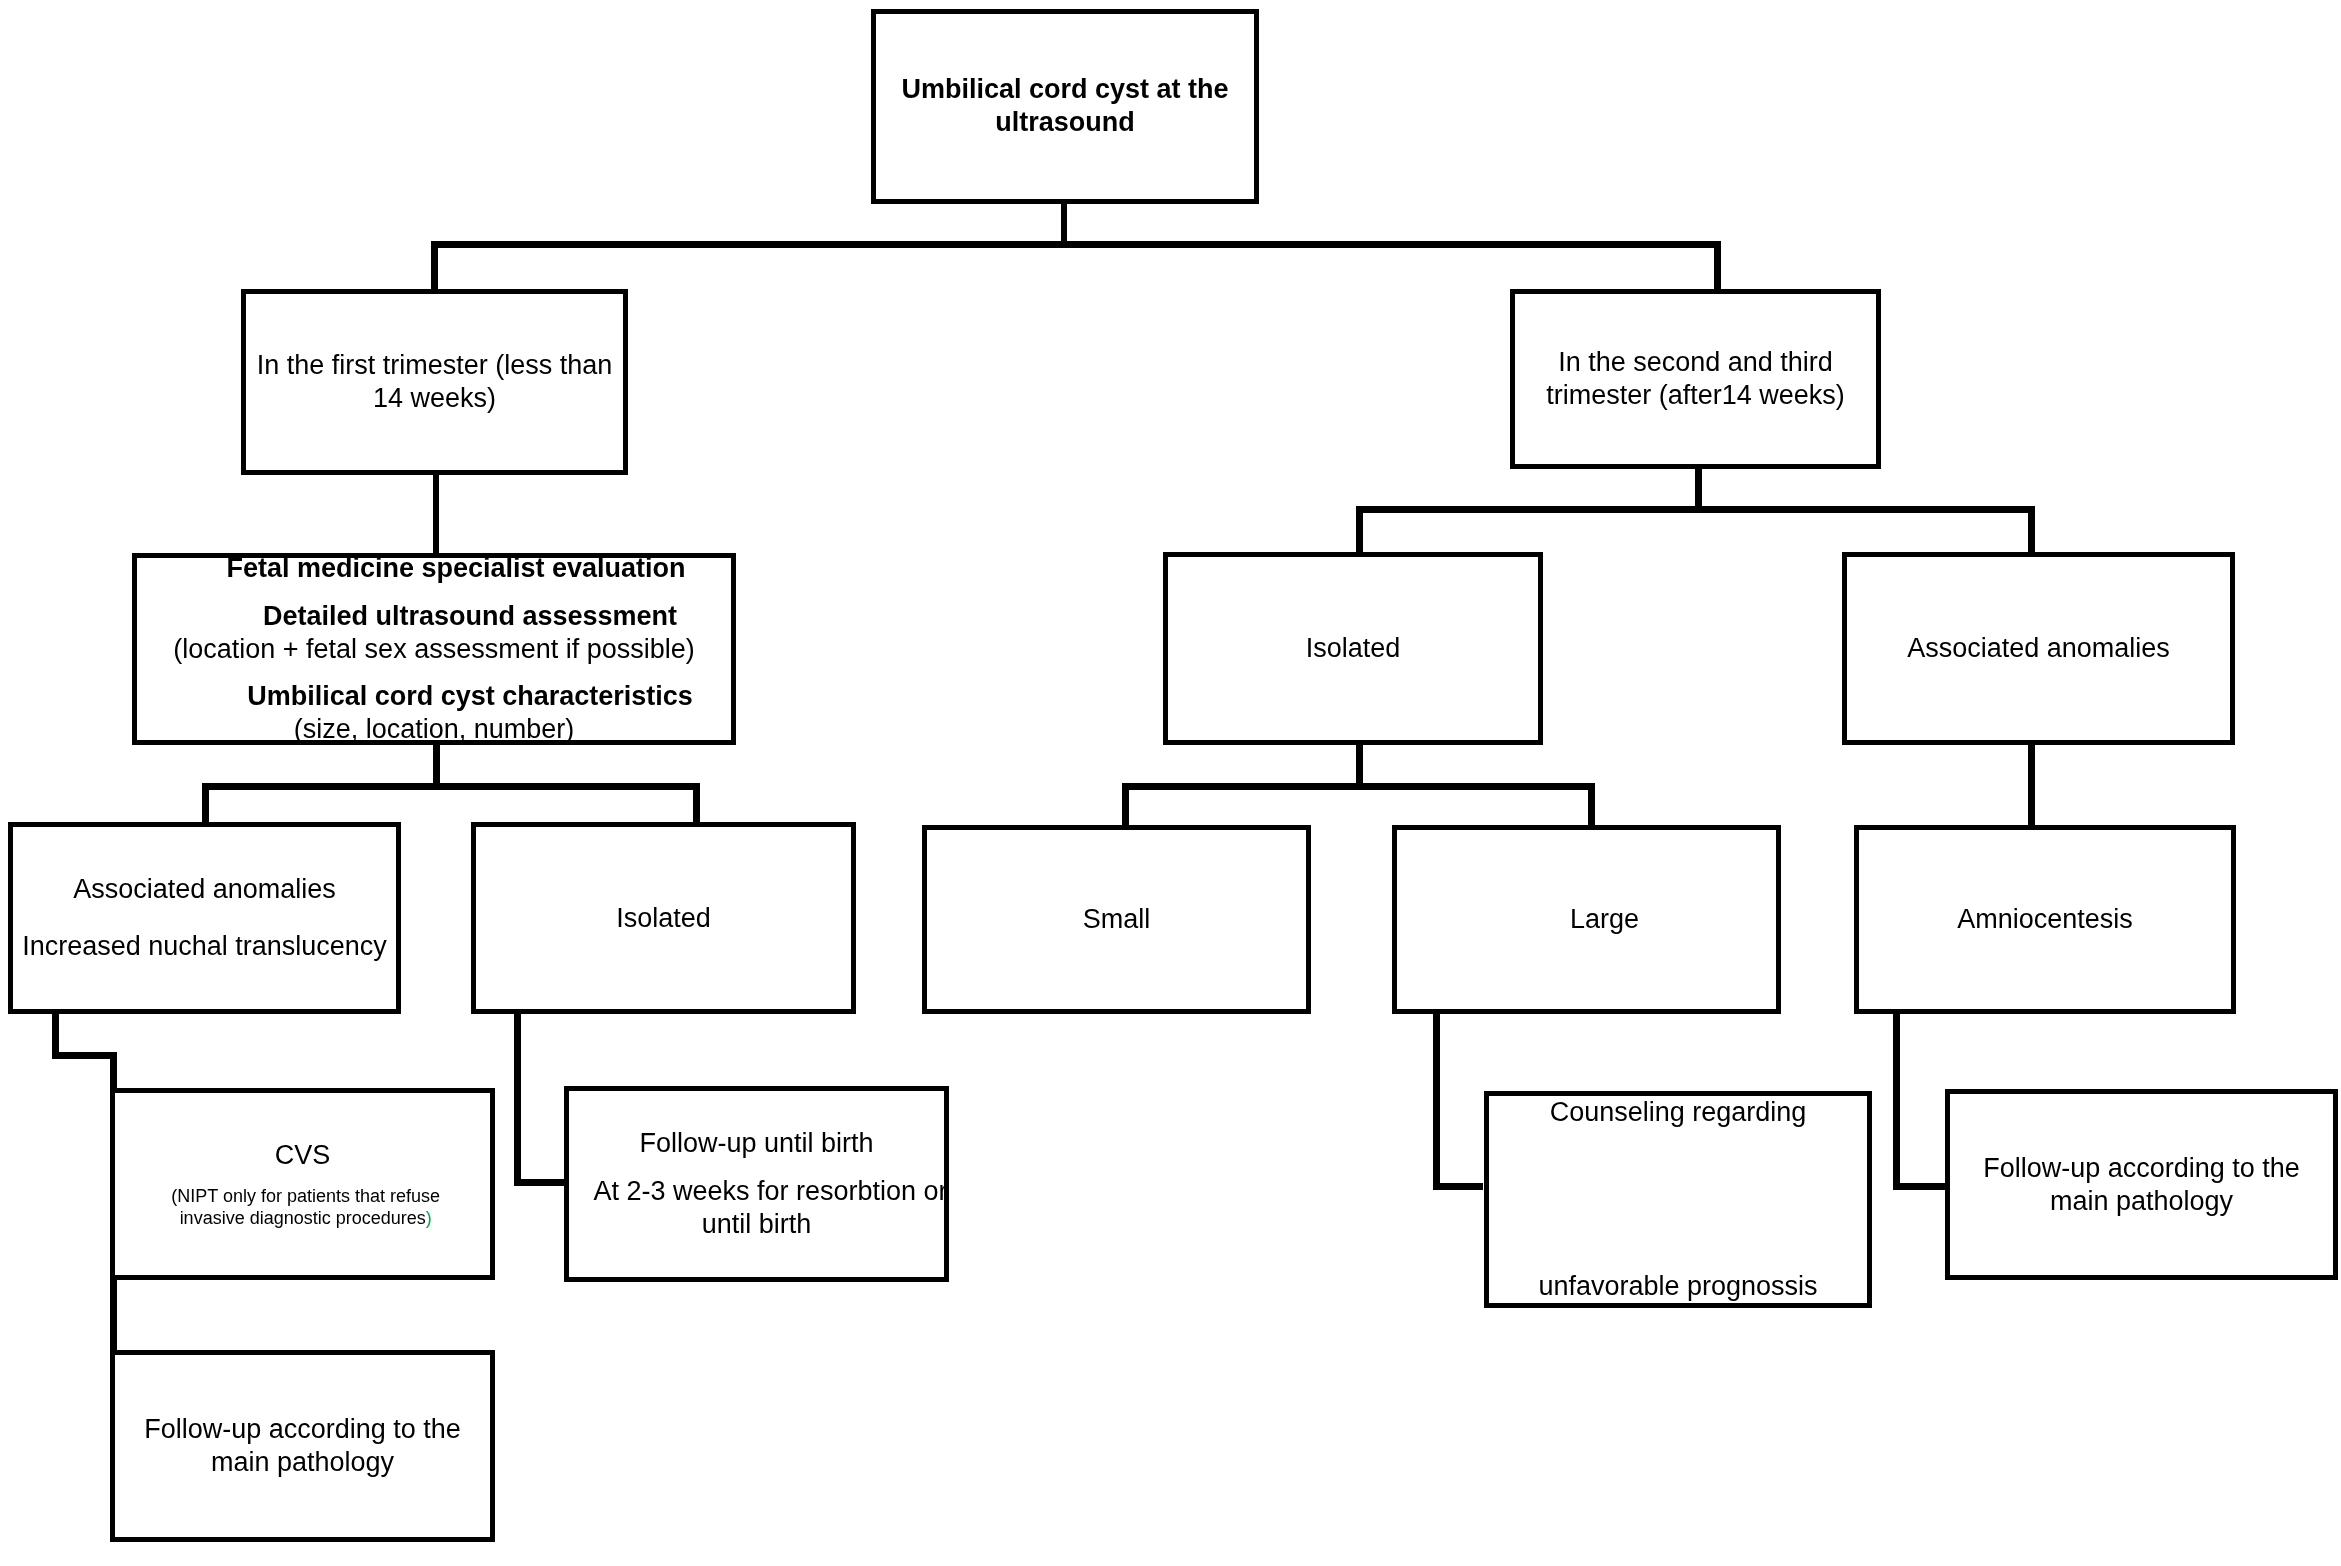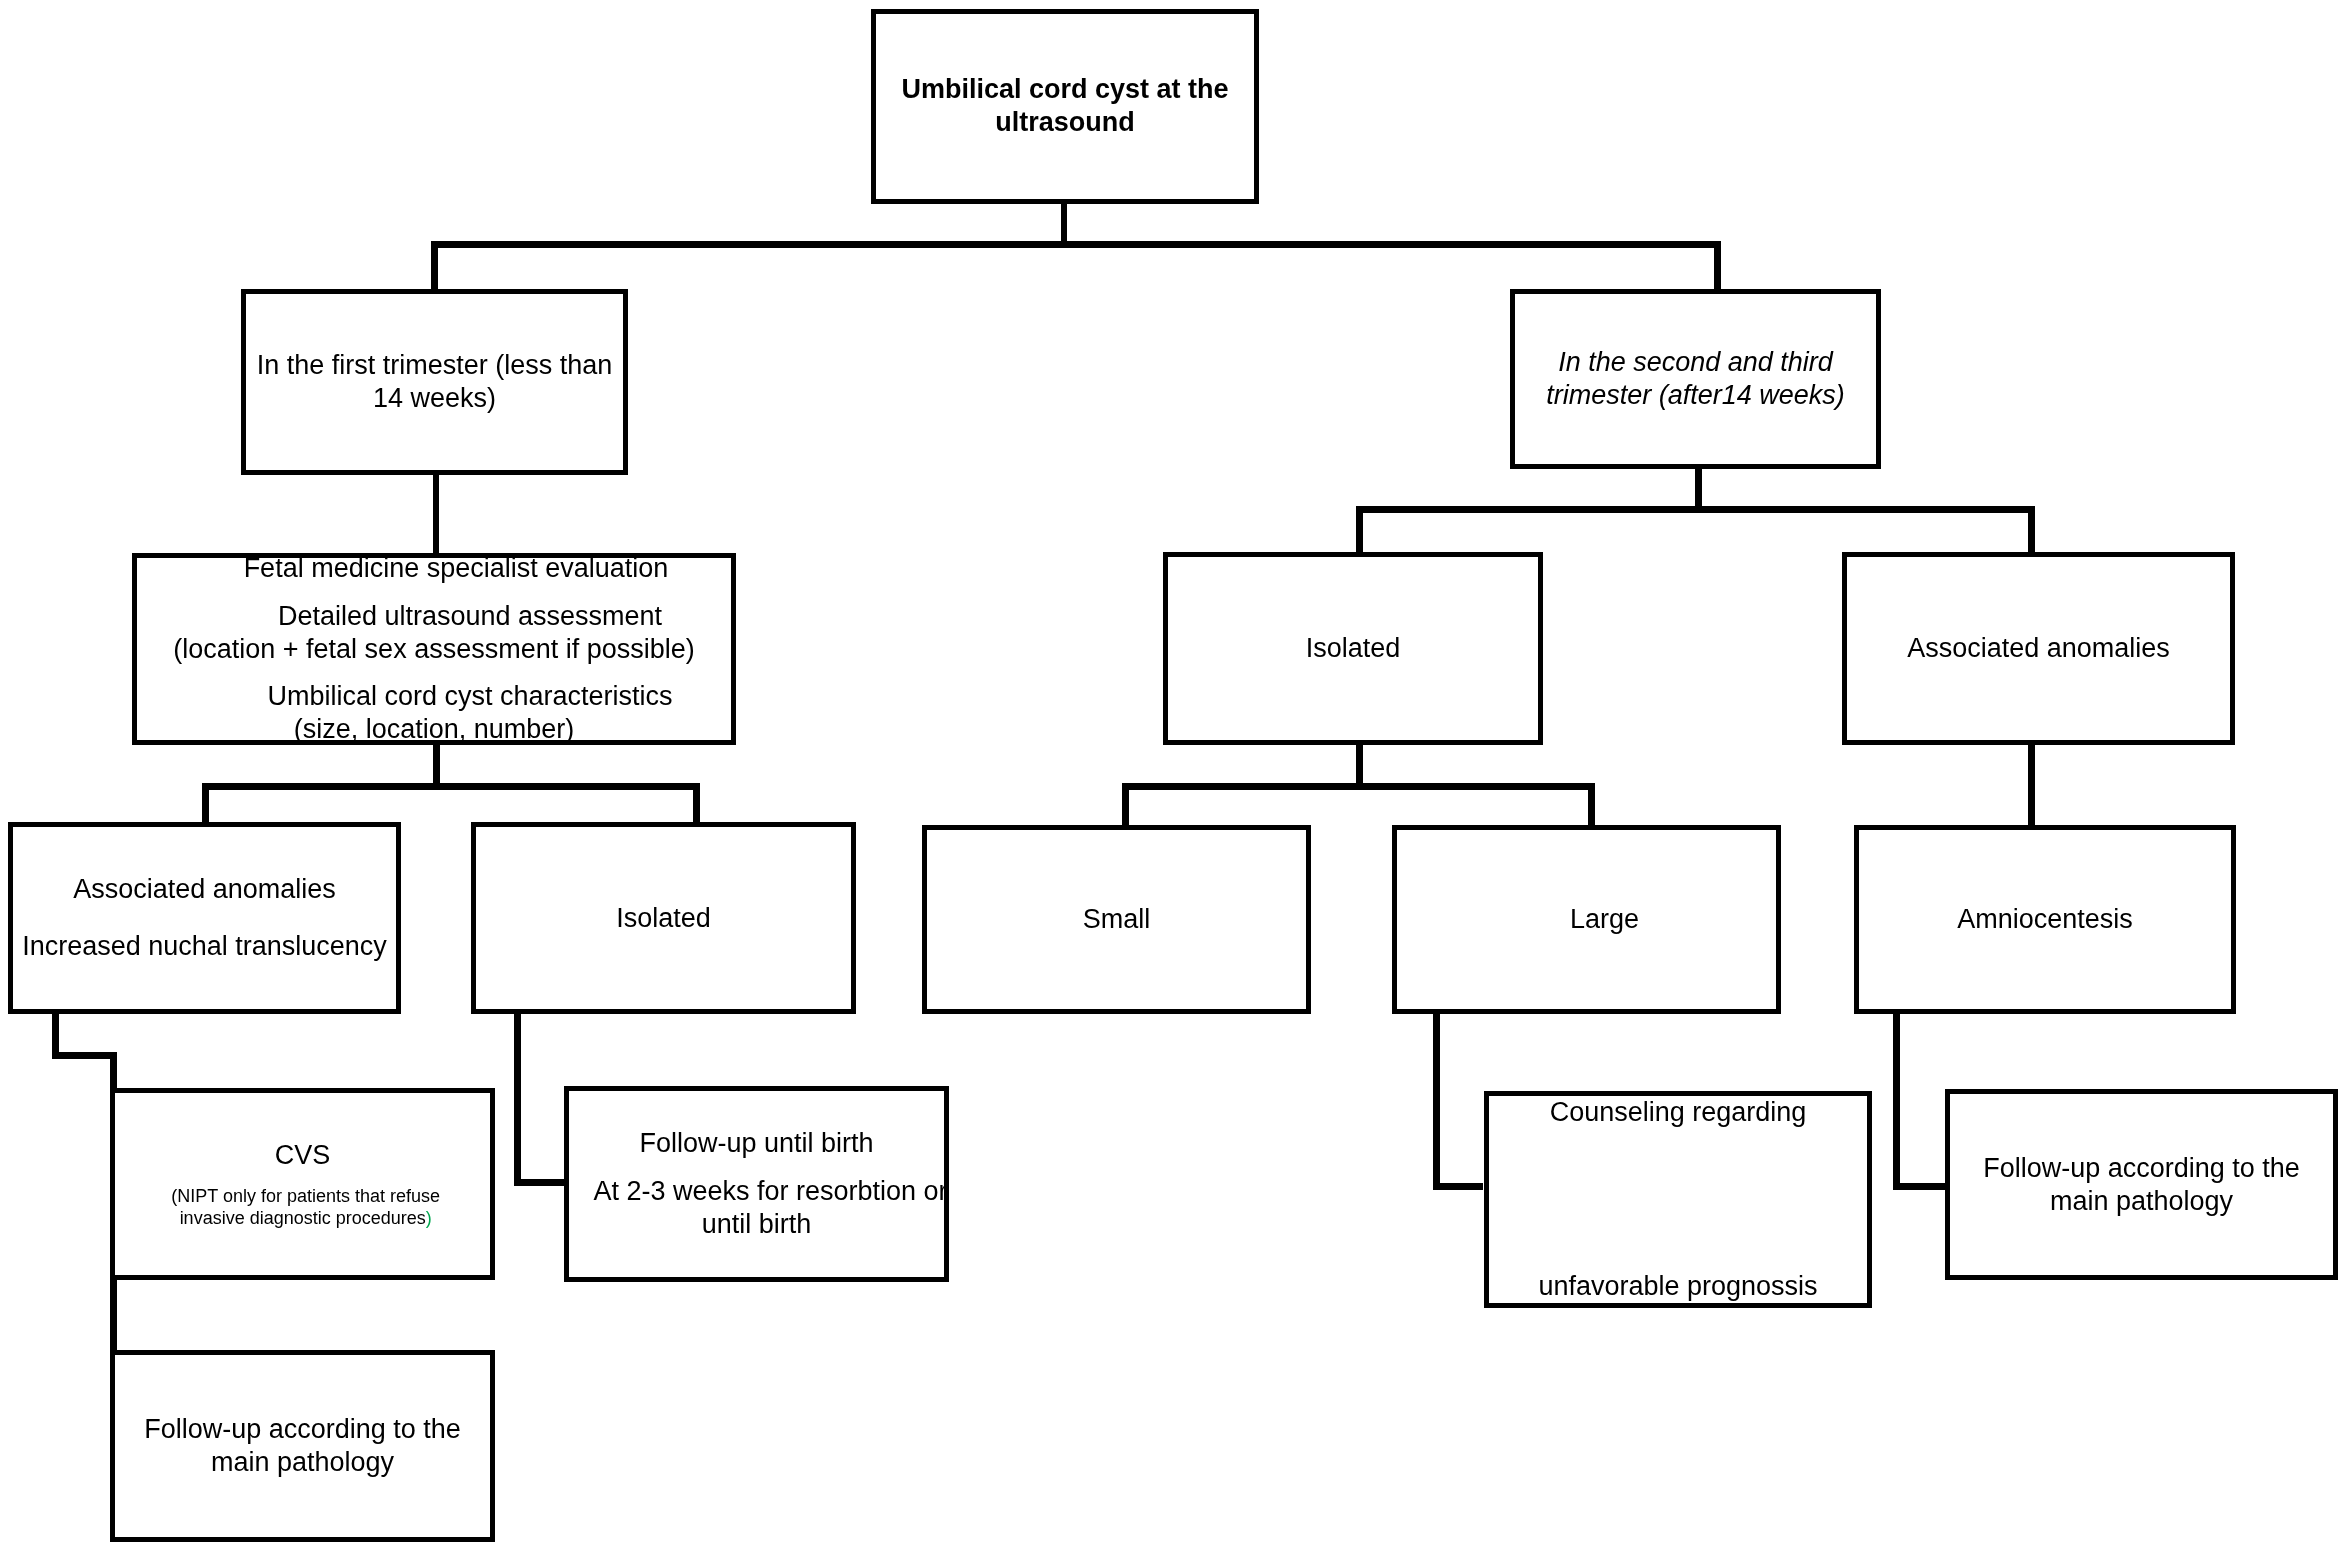--- a/index.html
+++ b/index.html
@@ -31,21 +31,21 @@
     z-index: 5;
   }
   .node .line {
     display: block;
     width: 100%;
     white-space: nowrap;
     line-height: 1.22;
     font-size: 27px;
   }
   .node.bold .line { font-weight: bold; }
-  .line.b { font-weight: normal; margin-left: 44px; }
+  .line.b { font-weight: bold; margin-left: 44px; }
   .line.n { font-weight: normal; }
   .line.small {
     font-size: 18px;
     line-height: 1.2;
     white-space: normal;
     padding: 0 21.6px;
     box-sizing: border-box;
   }
   .line.gap-top { margin-top: 24.5px; }
   .line.gap-top-sm { margin-top: 14.4px; padding-left: 28px; }
@@ -105,21 +105,21 @@
   <div class="node bold" style="left:871px; top:8.7px; width:388px; height:195px;">
     <span class="line">Umbilical cord cyst at the</span>
     <span class="line">ultrasound</span>
   </div>
 
   <div class="node" style="left:241px; top:289px; width:387px; height:186px;">
     <span class="line">In the first trimester (less than</span>
     <span class="line">14 weeks)</span>
   </div>
 
-  <div class="node" style="left:1510px; top:289px; width:371px; height:180px;font-style:italic;">
+  <div class="node" style="left:1510px; top:289px; width:371px; height:180px;">
     <span class="line">In the second and third</span>
     <span class="line">trimester (after14 weeks)</span>
   </div>
 
   <div class="node" style="left:132px; top:553px; width:604px; height:192px;">
     <span class="line b">Fetal medicine specialist evaluation</span>
     <span class="line b gap-top-sm">Detailed ultrasound assessment</span>
     <span class="line n">(location + fetal sex assessment if possible)</span>
     <span class="line b gap-top-sm">Umbilical cord cyst characteristics</span>
     <span class="line n">(size, location, number)</span>

